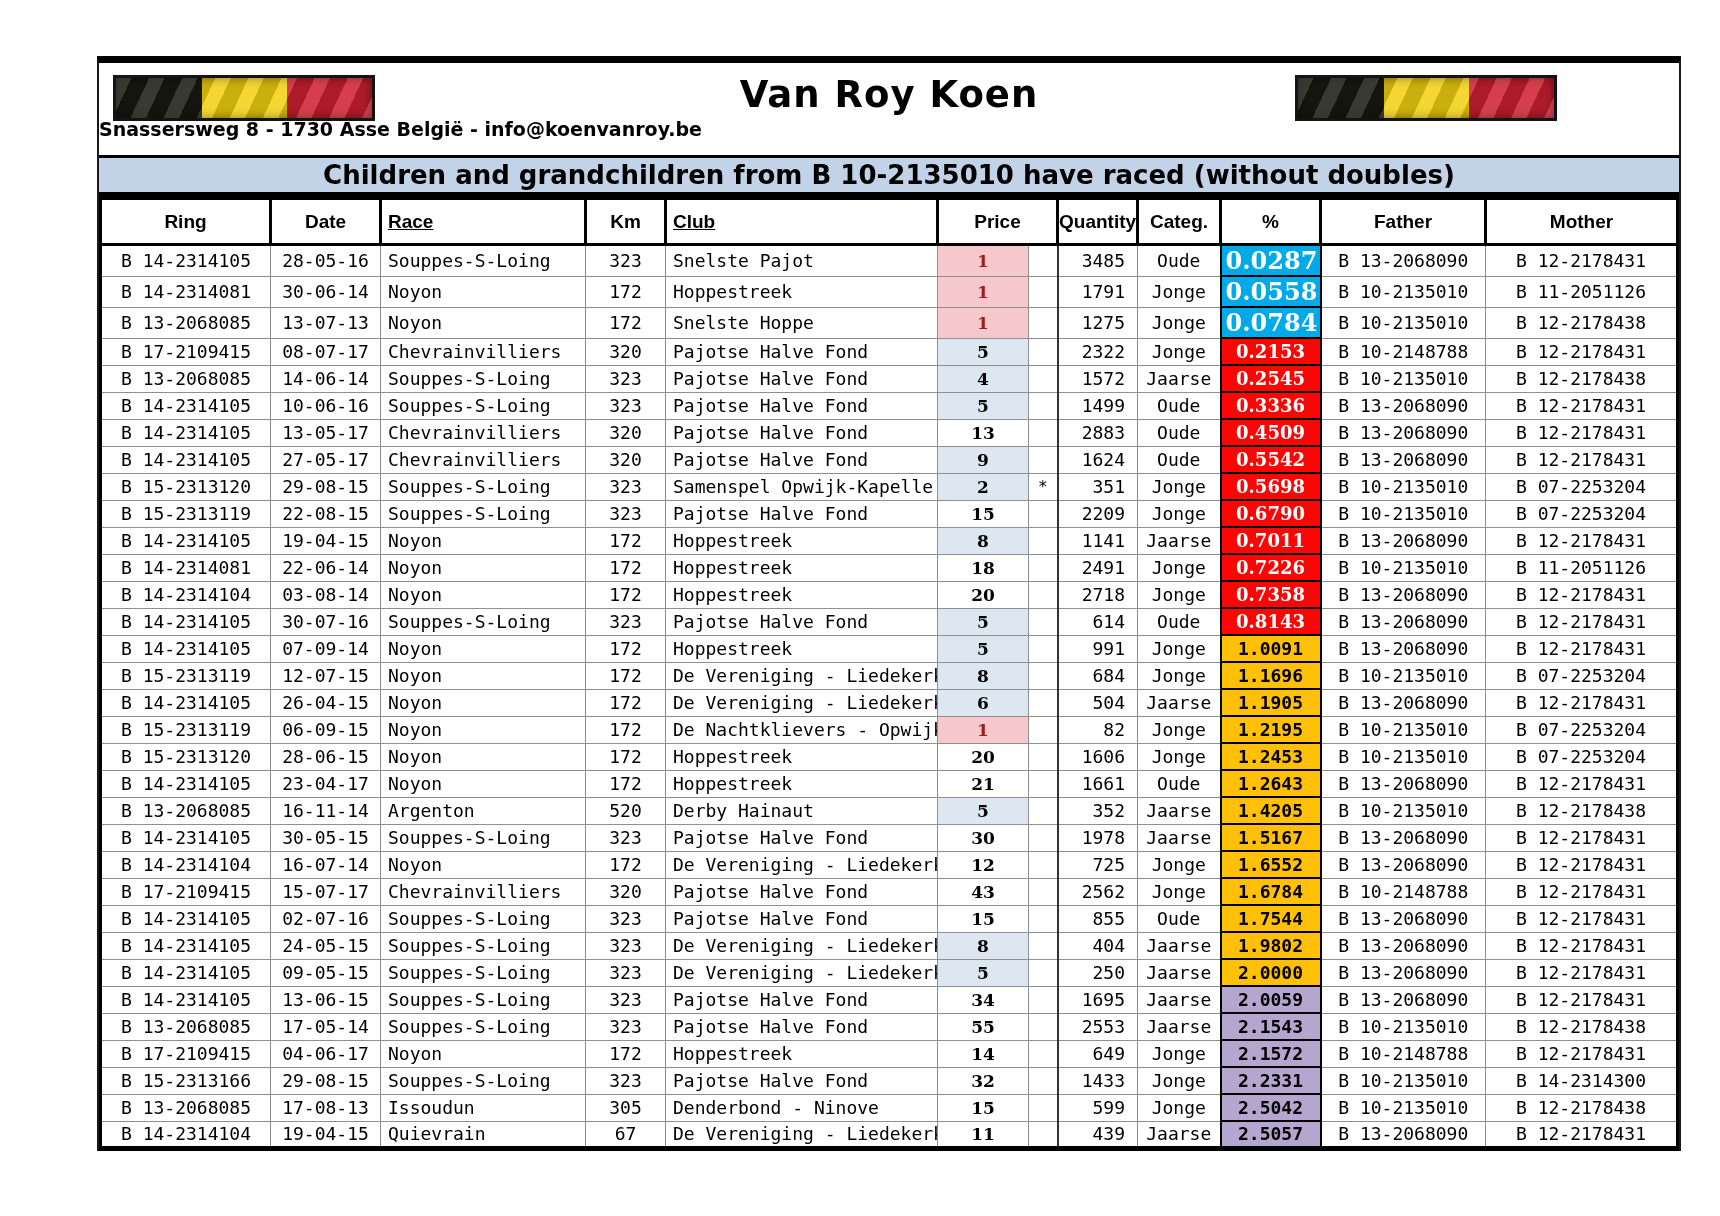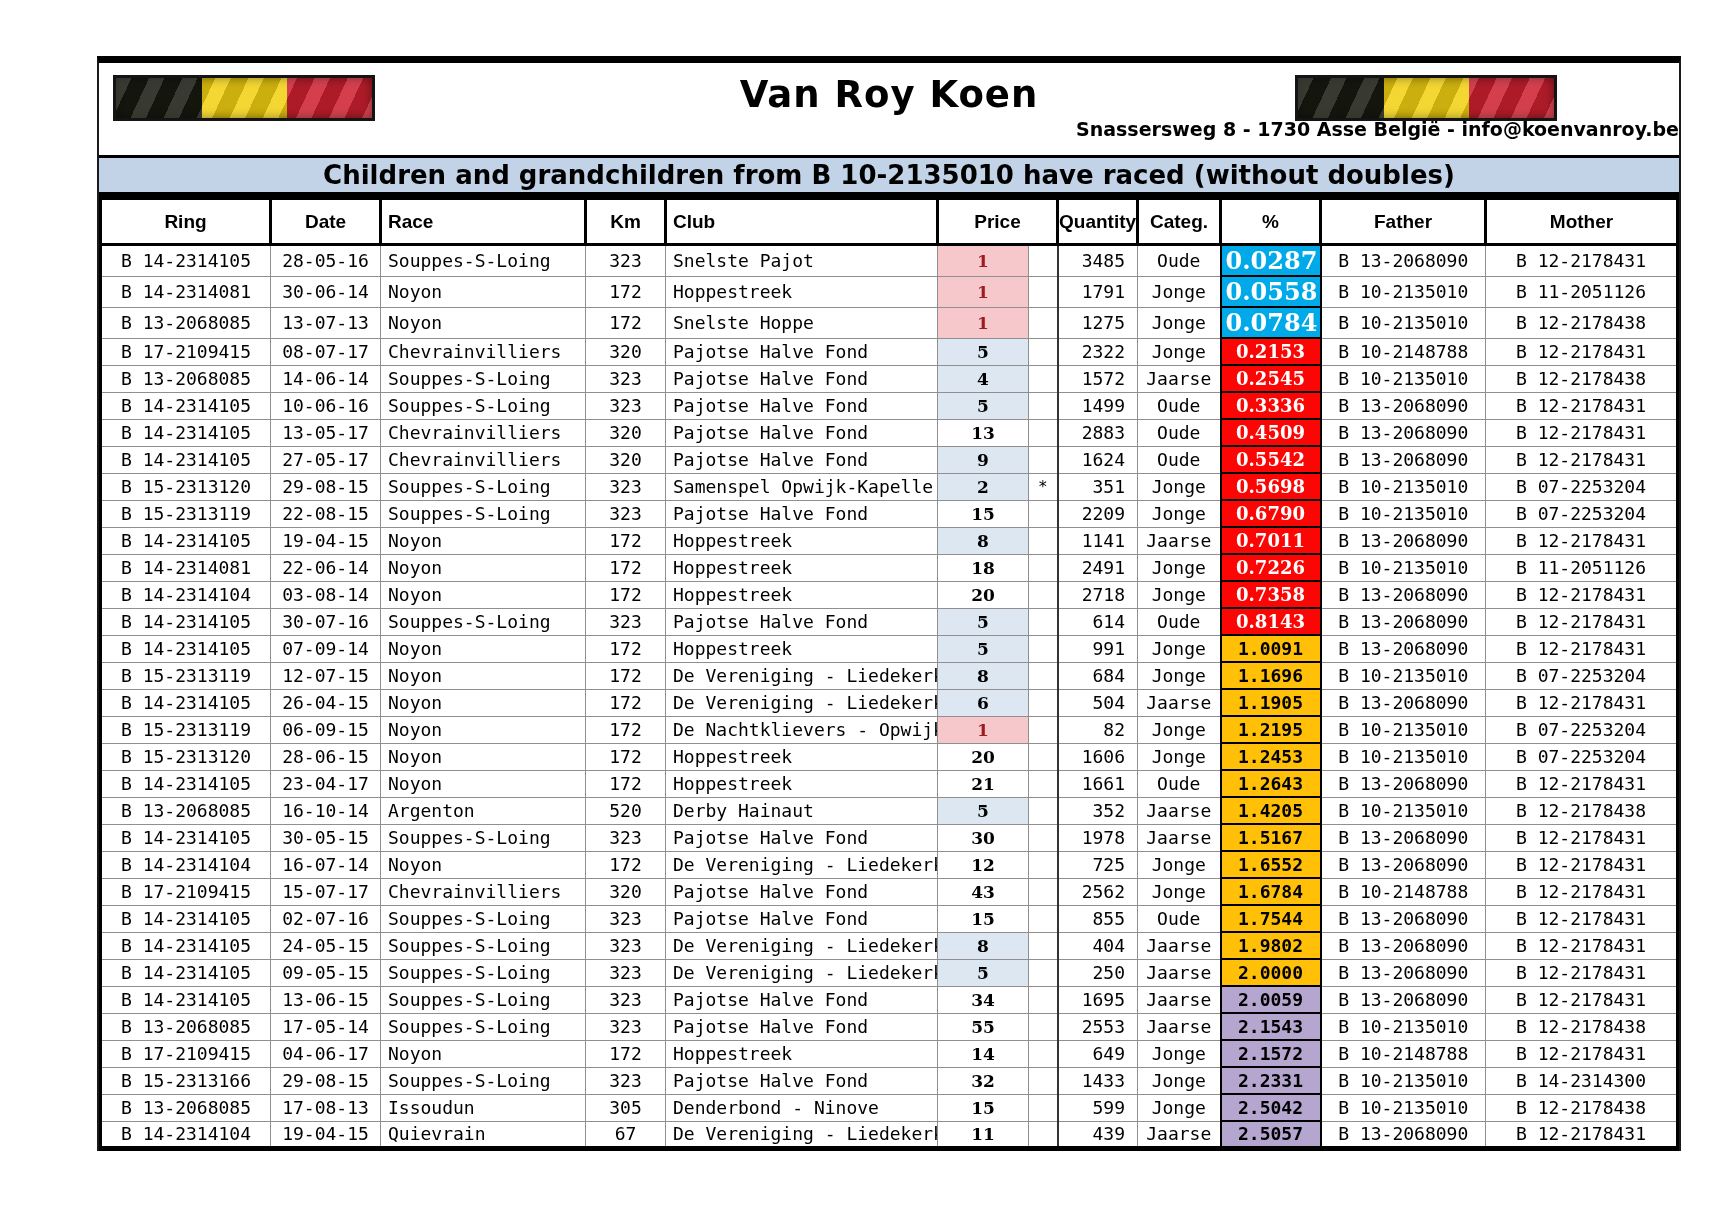--- a/index.html
+++ b/index.html
@@ -29,41 +29,41 @@
     background:repeating-linear-gradient(115deg, rgba(255,255,255,.14) 0 14px, rgba(0,0,0,.16) 14px 30px);
   }
   .flag.left  { left:14px; }
   .flag.right { right:122px; }
   .owner-title {
     text-align:center; padding-top:10px;
     font-family:"DejaVu Sans", sans-serif;
     font-size:37px; font-weight:bold; color:#000; letter-spacing:1px;
   }
   .owner-address {
-    text-align:right; margin-top:2px;
+    text-align:left; margin-top:2px;
     font-family:"DejaVu Sans", sans-serif;
     font-size:19px; font-weight:bold; color:#000;
   }
   
   .banner {
     height:42px; background:#c2d3e7;
     border-top:3px solid #000; border-bottom:5px solid #000;
     display:flex; align-items:center; justify-content:center;
     font-family:"DejaVu Sans", sans-serif;
     font-size:26px; font-weight:bold; color:#000;
   }
   
   table { border-collapse:collapse; table-layout:fixed; width:1580px; border:3px solid #000; border-bottom:5px solid #000; }
   th {
     border:3px solid #000; background:#fff;
     font-family:"Liberation Sans", sans-serif;
     font-size:19px; font-weight:bold; color:#000;
     height:46px; text-align:center; overflow:hidden; white-space:nowrap;
   }
-  th.h-left { text-align:left; padding-left:6px; }
+  th.h-left { text-align:left; padding-left:6px;text-decoration:underline; }
   td {
     border:1px solid #8f8f8f;
     font-size:18px; color:#000; height:27px;
     text-align:center; overflow:hidden; white-space:nowrap;
     padding:0 4px;
   }
   td.t-left  { text-align:left; padding-left:7px; }
   td.t-right { text-align:right; padding-right:12px; }
   td.c-price {
     font-family:"DejaVu Serif", serif; font-weight:bold; font-size:17px;
@@ -399,21 +399,21 @@
     <td class="c-price price-plain">21</td>
     <td class="c-star"></td>
     <td class="t-right">1661</td>
     <td>Oude</td>
     <td class="c-pct pct-orange">1.2643</td>
     <td>B 13-2068090</td>
     <td>B 12-2178431</td>
   </tr>
         <tr>
     <td>B 13-2068085</td>
-    <td>16-10-14</td>
+    <td>16-11-14</td>
     <td class="t-left">Argenton</td>
     <td>520</td>
     <td class="t-left">Derby Hainaut</td>
     <td class="c-price price-blue">5</td>
     <td class="c-star"></td>
     <td class="t-right">352</td>
     <td>Jaarse</td>
     <td class="c-pct pct-orange">1.4205</td>
     <td>B 10-2135010</td>
     <td>B 12-2178438</td>

